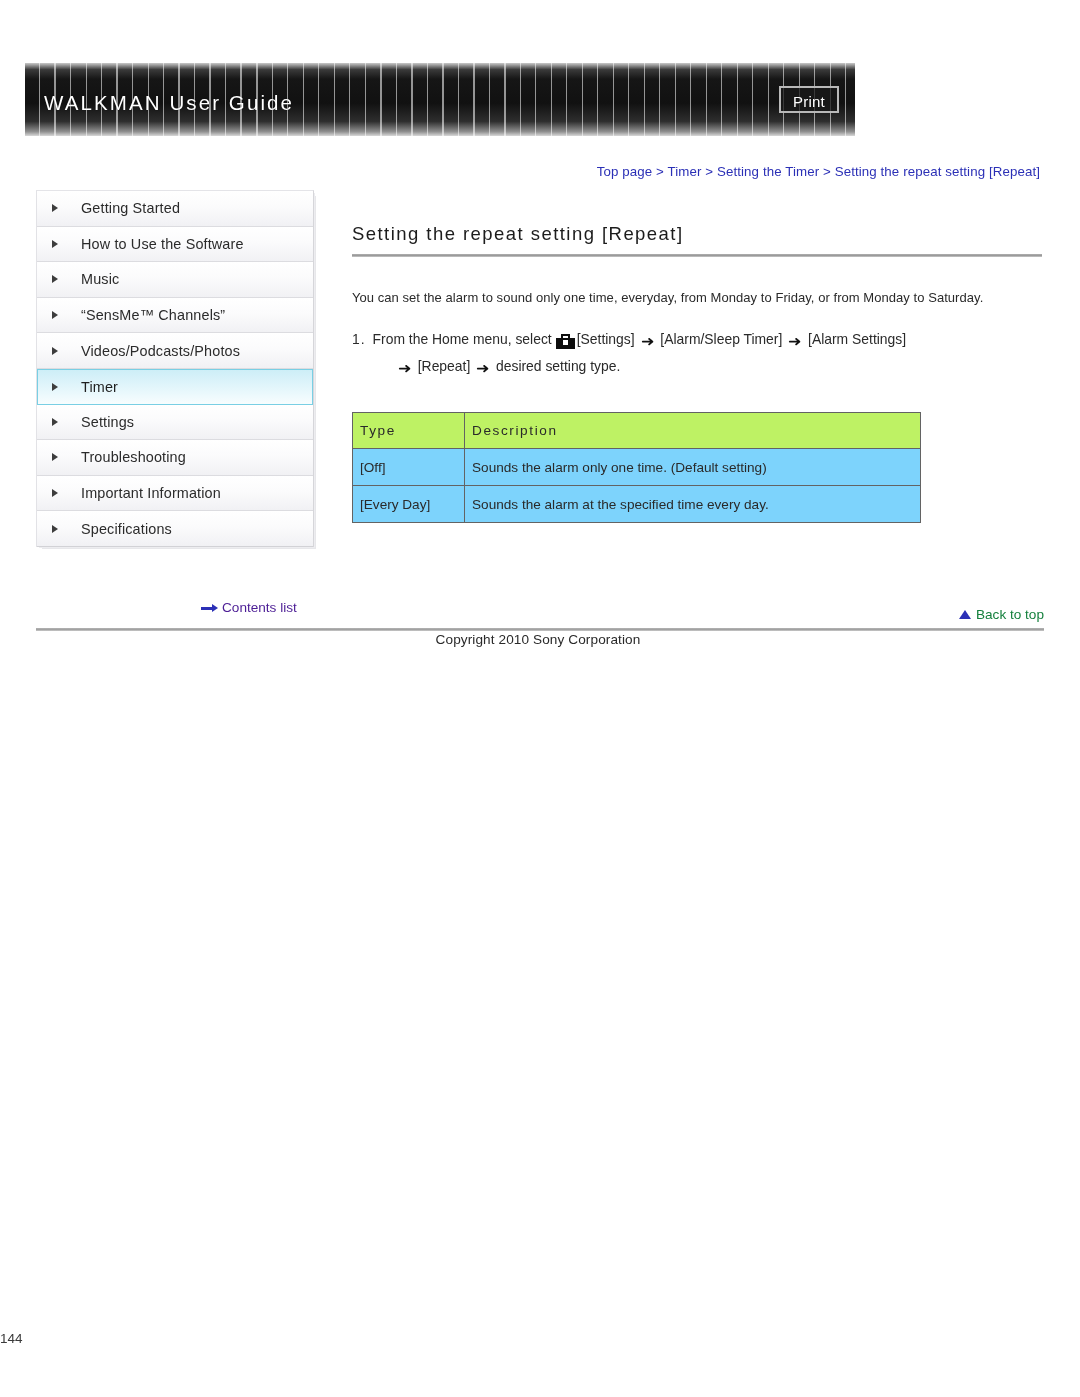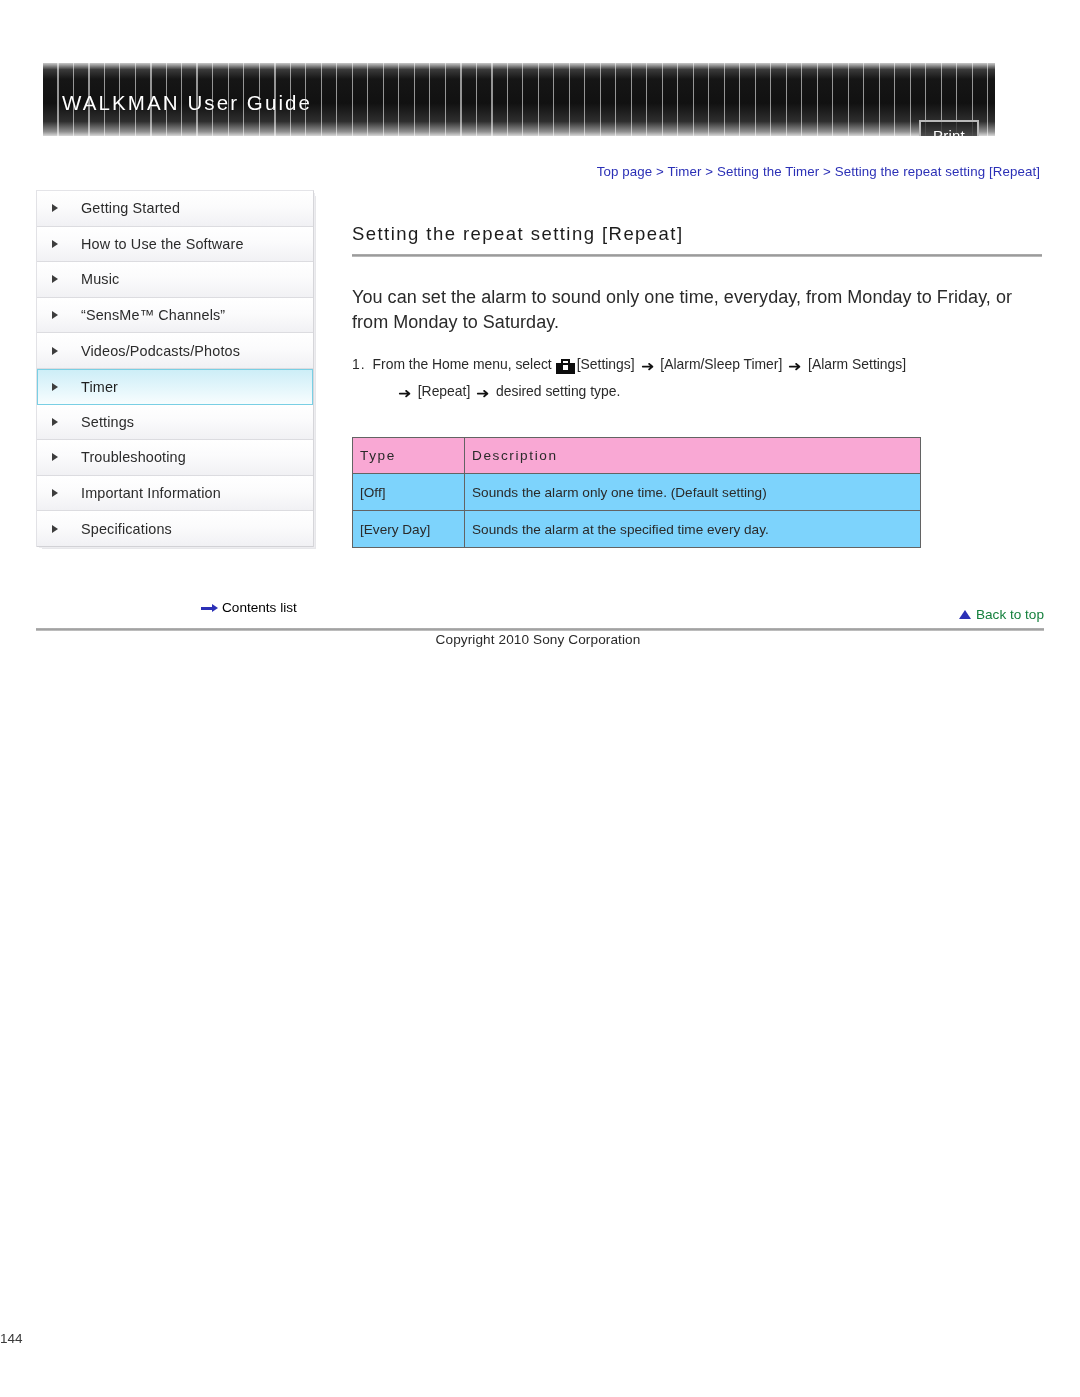--- a/index.html
+++ b/index.html
@@ -12,23 +12,23 @@
     height: 1397px;
     position: relative;
     font-family: "Liberation Sans", sans-serif;
     color: #231f20;
     overflow: hidden;
   }
 
   
   .header-banner {
     position: absolute;
-    left: 43px;
+    left: 25px;
     top: 63px;
-    width: 952px;
+    width: 830px;
     height: 73px;
     background:
       repeating-linear-gradient(
         to right,
         rgba(255,255,255,0.00) 0px,
         rgba(255,255,255,0.00) 14px,
         rgba(255,255,255,0.55) 14px,
         rgba(255,255,255,0.55) 15.5px
       ),
       linear-gradient(to bottom,
@@ -60,21 +60,20 @@
     height: 27px;
     border: 2px solid #b9b9b9;
     background: rgba(25,25,25,0.72);
     color: #ffffff;
     font-size: 15px;
     line-height: 27px;
     text-align: center;
     box-sizing: border-box;
     letter-spacing: 0.2px;
     cursor: pointer;
-    margin-top: 34px;
   }
 
   
   .breadcrumb {
     position: absolute;
     right: 40px;
     top: 164px;
     font-size: 13.3px;
     color: #2b30b6;
     white-space: nowrap;
@@ -149,21 +148,21 @@
     white-space: nowrap;
   }
   .title-rule {
     margin-top: 9px;
     height: 3px;
     background: linear-gradient(to bottom, #b0b0b0 0%, #9b9b9b 50%, #c9c9c9 100%);
     width: 100%;
   }
   .intro-para {
     margin-top: 28px;
-    font-size: 18px;
+    font-size: 13px;
     line-height: 25px;
     color: #2a2a2a;
     width: 692px;
     letter-spacing: 0.05px;
   }
   .step-block {
     margin-top: 16px;
     font-size: 13.9px;
     line-height: 27px;
     color: #2a2a2a;
@@ -234,21 +233,21 @@
     padding: 5px 8px 5px 7px;
     font-size: 13.6px;
     text-align: left;
     font-weight: 400;
     color: #2a2a2a;
     line-height: 19px;
     vertical-align: middle;
     white-space: nowrap;
   }
   .spec-table thead th {
-    background: #f9a8d4;
+    background: #bef264;
     letter-spacing: 1.6px;
     height: 27px;
     padding-top: 4px;
     padding-bottom: 4px;
   }
   .spec-table tbody td { background: #7dd3fc; height: 26px; }
   .col-type { width: 96px; }
 
   
   .footer-links {
@@ -257,21 +256,21 @@
     top: 600px;
     width: 1008px;
     height: 27px;
   }
   .contents-link {
     position: absolute;
     left: 165px;
     top: 0;
     display: flex;
     align-items: center;
-    color: #000000;
+    color: #4c1d95;
     font-size: 13.6px;
     cursor: pointer;
     white-space: nowrap;
   }
   .long-arrow {
     display: inline-block;
     position: relative;
     width: 17px;
     height: 8px;
     margin-right: 4px;

